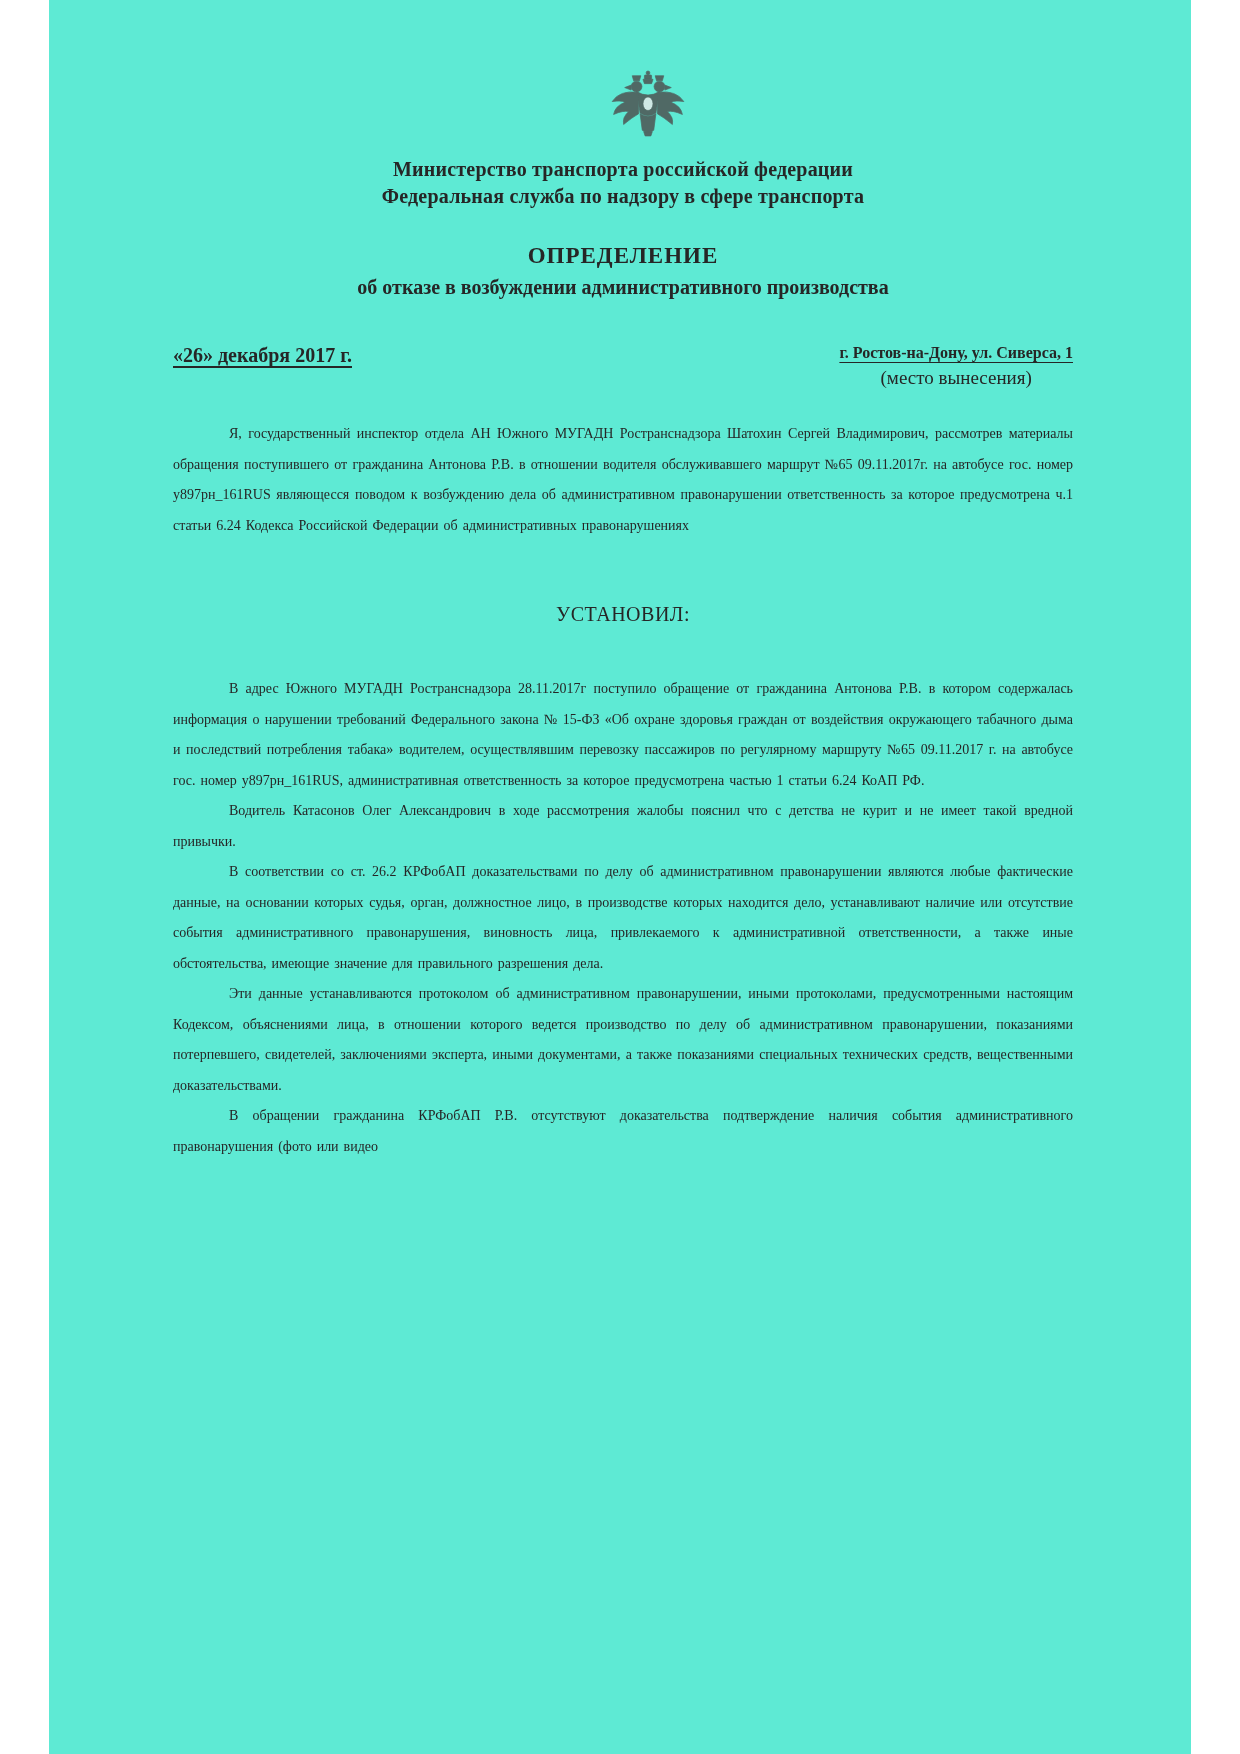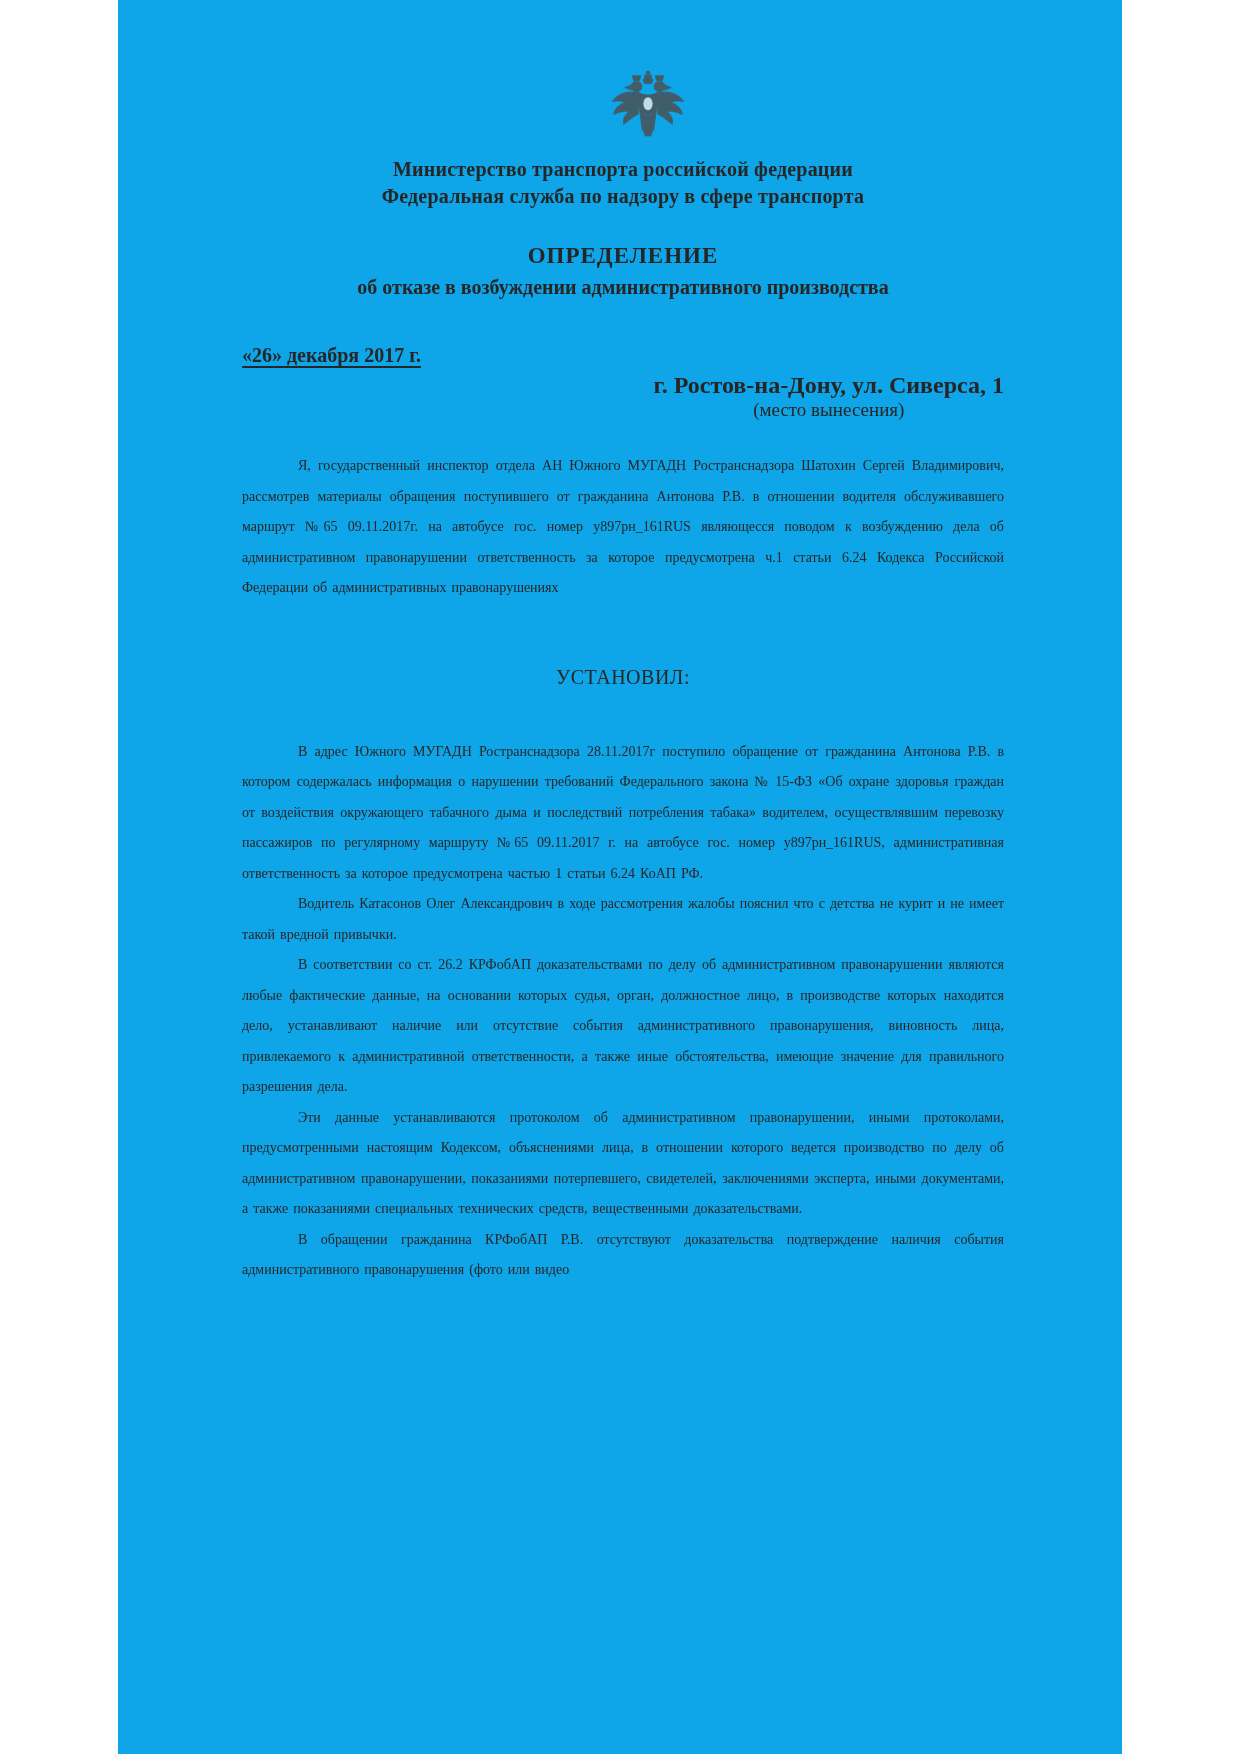--- a/index.html
+++ b/index.html
@@ -2,24 +2,24 @@
 <html lang="ru"><head>
 <meta charset="utf-8">
 <style>
   html, body {
     margin: 0;
     padding: 0;
     background: #ffffff;
   }
   .page {
     position: relative;
-    width: 1004px;
+    width: 1142px;
     height: 1754px;
     margin: 0 auto;
-    background: #0ea5e9;
+    background: #5eead4;
     font-family: "Liberation Serif", "DejaVu Serif", serif;
     color: #262626;
     overflow: hidden;
   }
   .scan {
     filter: blur(0.35px);
   }
   .content {
     position: absolute;
     left: 124px;
@@ -66,26 +66,27 @@
     font-weight: bold;
     font-size: 20px;
     text-decoration: underline;
     text-underline-offset: 4px;
   }
   .meta-place-block {
     text-align: center;
   }
   .meta-place {
     font-weight: bold;
-    font-size: 24px;
+    font-size: 16px;
+    text-decoration: underline;
     text-underline-offset: 4px;
-    margin-top: 28px;
   }
   .meta-place-caption {
     font-size: 19px;
+    margin-top: 5px;
   }
   .body-text {
     margin-top: 30px;
   }
   .para {
     margin: 0;
     font-size: 14px;
     line-height: 30.5px;
     text-align: justify;
     text-indent: 56px;

